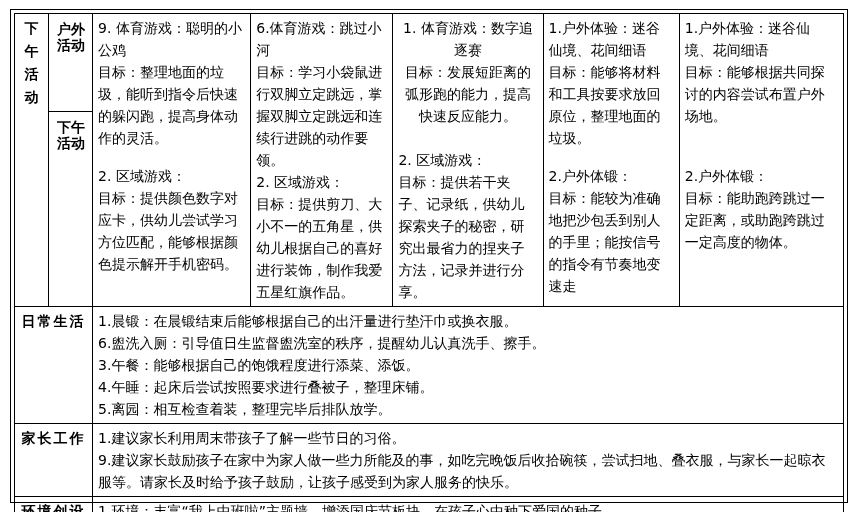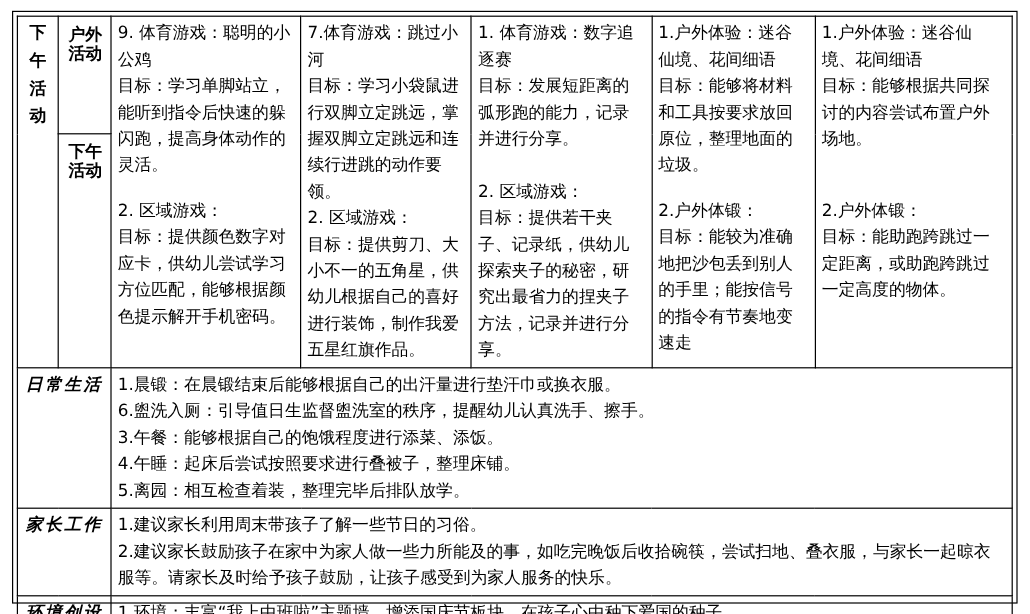--- a/index.html
+++ b/index.html
@@ -54,24 +54,23 @@
   .w2-label {
     width: 34px;
     margin: 4px auto;
     word-break: break-all;
     line-height: 16px;
     text-align: center;
   }
   .h-label {
     letter-spacing: 2px;
     white-space: nowrap;
-    font-style: italic;
   }
   .part1 { min-height: 148px; }
-  td.day3 .part1 { min-height: 132px; }
+  td.day3 .part1 { min-height: 132px; text-align: center; }
   .bottom-cell {
     line-height: 19.5px;
   }
   .bottom-cell .line { white-space: normal; }
 </style>
 </head>
 <body>
 
 <div class="frame">
   <table class="plan">
@@ -89,41 +88,41 @@
         <tr style="height:88px">
       <td class="label-cell" rowspan="2">
         <div class="v-label">下午活动</div>
       </td>
       <td class="label-cell">
         <div class="w2-label">户外活动</div>
       </td>
       <td rowspan="2">
         <div class="part1">
           <div>9. 体育游戏：聪明的小公鸡</div>
-          <div>目标：学习单脚站立，能听到指令后快速的躲闪跑，提高身体动作的灵活。</div>
+          <div>目标：整理地面的垃圾，能听到指令后快速的躲闪跑，提高身体动作的灵活。</div>
         </div>
         <div class="part2">
           <div>2. 区域游戏：</div>
           <div>目标：提供颜色数字对应卡，供幼儿尝试学习方位匹配，能够根据颜色提示解开手机密码。</div>
         </div>
       </td>
       <td rowspan="2">
         <div class="part1">
-          <div>7.体育游戏：跳过小河</div>
+          <div>6.体育游戏：跳过小河</div>
           <div>目标：学习小袋鼠进行双脚立定跳远，掌握双脚立定跳远和连续行进跳的动作要领。</div>
         </div>
         <div class="part2">
           <div>2. 区域游戏：</div>
           <div>目标：提供剪刀、大小不一的五角星，供幼儿根据自己的喜好进行装饰，制作我爱五星红旗作品。</div>
         </div>
       </td>
       <td rowspan="2" class="day3">
         <div class="part1">
           <div>1. 体育游戏：数字追逐赛</div>
-          <div>目标：发展短距离的弧形跑的能力，记录并进行分享。</div>
+          <div>目标：发展短距离的弧形跑的能力，提高快速反应能力。</div>
         </div>
         <div class="part2">
           <div>2. 区域游戏：</div>
           <div>目标：提供若干夹子、记录纸，供幼儿探索夹子的秘密，研究出最省力的捏夹子方法，记录并进行分享。</div>
         </div>
       </td>
       <td rowspan="2">
         <div class="part1">
           <div>1.户外体验：迷谷仙境、花间细语</div>
           <div>目标：能够将材料和工具按要求放回原位，整理地面的垃圾。</div>
@@ -162,21 +161,21 @@
         <div class="line">5.离园：相互检查着装，整理完毕后排队放学。</div>
       </td>
     </tr>
 
     <tr style="height:60px">
       <td class="label-cell" colspan="2">
         <div class="h-label">家长工作</div>
       </td>
       <td class="bottom-cell" colspan="5">
         <div class="line">1.建议家长利用周末带孩子了解一些节日的习俗。</div>
-        <div class="line">2.建议家长鼓励孩子在家中为家人做一些力所能及的事，如吃完晚饭后收拾碗筷，尝试扫地、叠衣服，与家长一起晾衣服等。请家长及时给予孩子鼓励，让孩子感受到为家人服务的快乐。</div>
+        <div class="line">9.建议家长鼓励孩子在家中为家人做一些力所能及的事，如吃完晚饭后收拾碗筷，尝试扫地、叠衣服，与家长一起晾衣服等。请家长及时给予孩子鼓励，让孩子感受到为家人服务的快乐。</div>
       </td>
     </tr>
 
     <tr style="height:62px">
       <td class="label-cell" colspan="2">
         <div class="h-label">环境创设</div>
       </td>
       <td class="bottom-cell" colspan="5">
         <div class="line">1.环境：丰富“我上中班啦”主题墙，增添国庆节板块，在孩子心中种下爱国的种子。</div>
 

